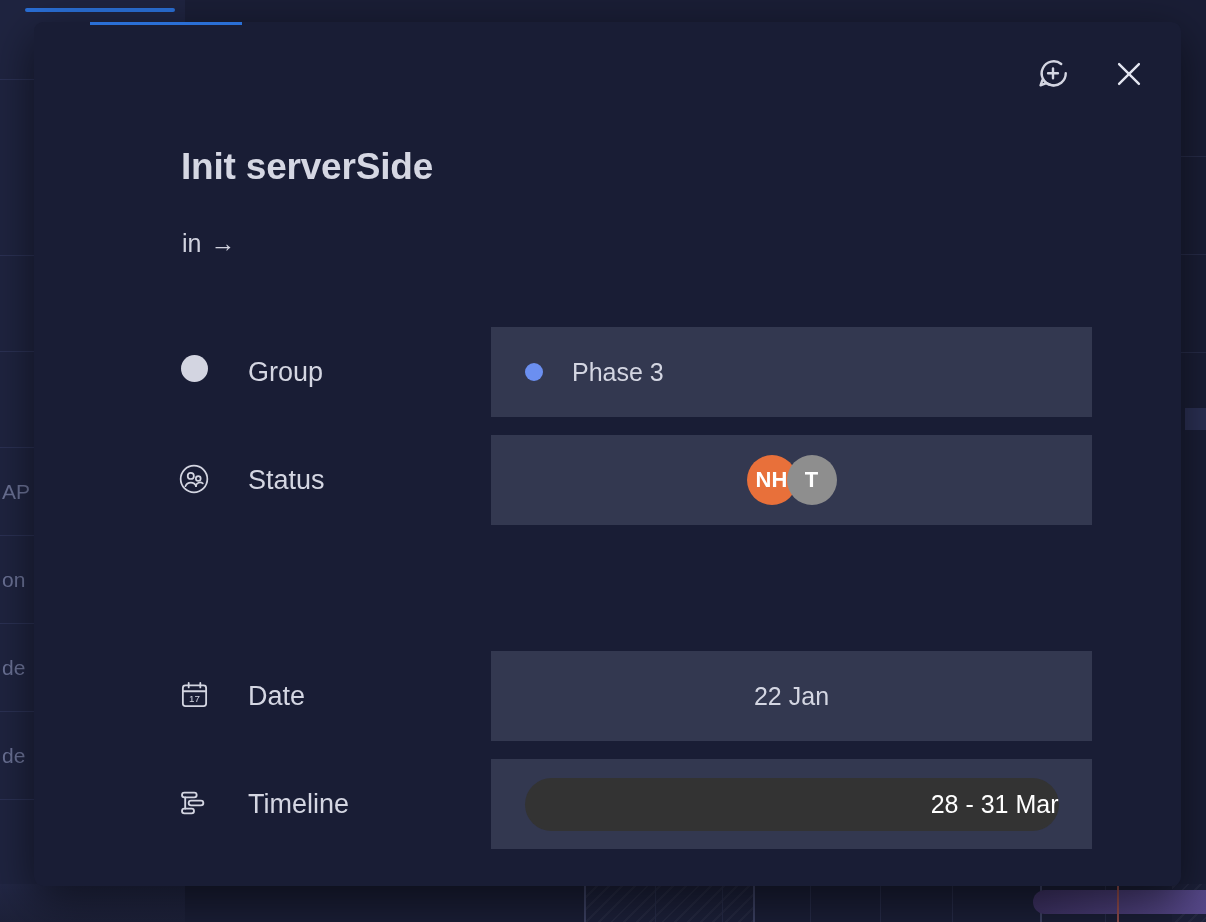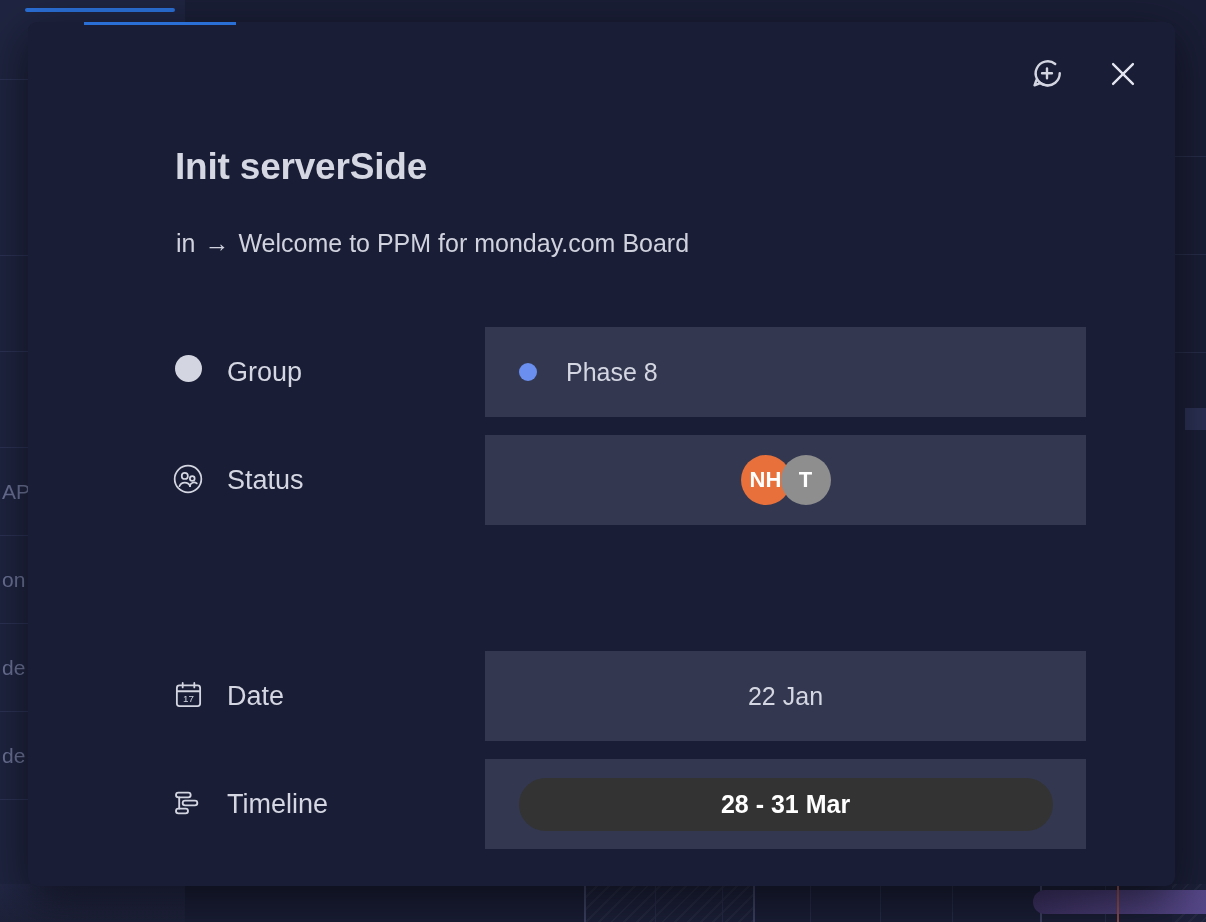--- a/index.html
+++ b/index.html
@@ -94,21 +94,21 @@
     background: linear-gradient(90deg, #3b3060 0%, #564889 100%);
   }
   .gantt-left-block {
     position: absolute; left: 0; top: 0; width: 185px; bottom: 0;
     background: linear-gradient(180deg, #222745 0%, #1d2139 100%);
   }
 
   
   #item-card {
     position: absolute;
-    left: 28px; top: 22px;
+    left: 34px; top: 22px;
     width: 1147px; height: 864px;
     background: #191d35;
     border-radius: 9px;
     box-shadow: 0 14px 48px rgba(0,0,0,0.55);
     overflow: hidden;
   }
   .card-top-accent {
     position: absolute; left: 56px; top: 0; width: 152px; height: 3px;
     background: #2a6fd6;
   }
@@ -165,20 +165,21 @@
   }
   .field-icon svg { display: block; }
   .dot-icon {
     width: 27px; height: 27px; border-radius: 50%;
     background: #d3d5e1;
   }
   .field-label-text {
     font-size: 27px;
     color: #d4d6e2;
     white-space: nowrap;
+    margin-left: 15px;
   }
   .field-value {
     position: absolute; left: 457px; top: 0;
     width: 601px; height: 90px;
     background: #333850;
     display: flex; align-items: center; justify-content: center;
     color: #d4d6e2;
     font-size: 25px;
   }
 
@@ -209,24 +210,24 @@
   .value-status {
     color: #ffffff;
     font-size: 26px;
   }
 
   
   .timeline-pill {
     width: 534px; height: 53px;
     background: #333333;
     border-radius: 27px;
-    display: flex; align-items: center; justify-content: center;
+    display: flex; align-items: center; justify-content: flex-end;
     color: #ffffff;
     font-size: 25px;
-    font-weight: 700;
+    font-weight: 400;
   }
 </style>
 </head>
 <body>
 
 <div id="board-background">
 
   <div class="bg-right-panel">
     <div class="bg-gridline-h" style="top:156px;"></div>
     <div class="bg-gridline-h" style="top:254px;"></div>
@@ -300,35 +301,34 @@
         </svg>
       </span>
     </div>
   </div>
 
   <div class="card-title">Init serverSide</div>
 
   <div class="card-subtitle">
     <span>in</span>
     <span class="subtitle-arrow">→</span>
-    <span>Welcome to PPM for monday.com Board</span>
   </div>
 
   <div class="fields">
 
     <div class="field-row">
       <div class="field-label">
         <span class="field-icon">
           <span class="dot-icon"></span>
         </span>
         <span class="field-label-text">Group</span>
       </div>
       <div class="field-value value-group">
         <span class="group-dot"></span>
-        <span>Phase 8</span>
+        <span>Phase 3</span>
       </div>
     </div>
 
     <div class="field-row">
       <div class="field-label">
         <span class="field-icon">
           <svg width="32" height="32" viewBox="0 0 24 24" fill="none" stroke="#d3d5e1" stroke-width="1.3" stroke-linecap="round" stroke-linejoin="round">
             <circle cx="12" cy="12" r="10"></circle>
             <circle cx="9.6" cy="9.7" r="2.3"></circle>
             <circle cx="15.2" cy="11.6" r="1.8"></circle>

